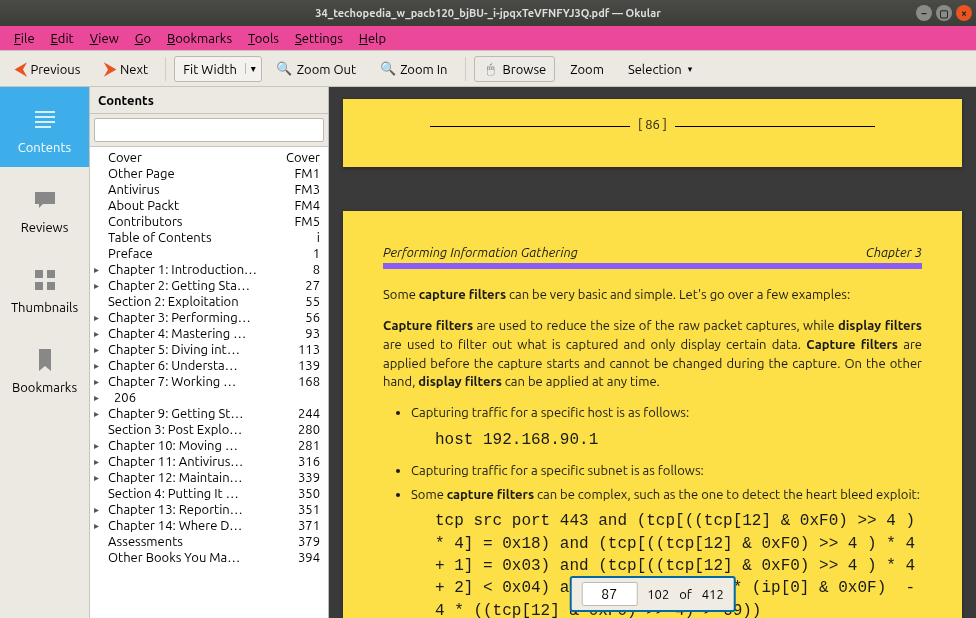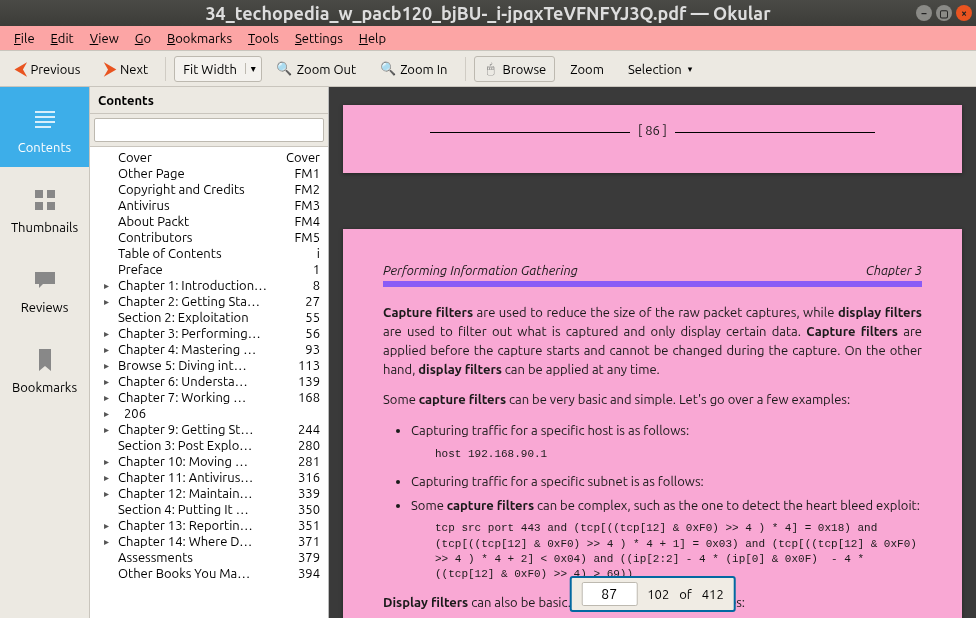--- a/index.html
+++ b/index.html
@@ -1,25 +1,25 @@
 <!DOCTYPE html>
 <html><head>
 <meta charset="utf-8">
 <style>
 * { margin: 0; padding: 0; box-sizing: border-box; font-family: "Ubuntu", "Liberation Sans", sans-serif; font-size: 13px; }
 body { background: #f0ece4; overflow: hidden; }
 .window { width: 976px; height: 618px; display: flex; flex-direction: column; background: #f0ece4; }
 .titlebar { height: 26px; background: linear-gradient(#4a4a46, #3c3c38); display: flex; align-items: center; position: relative; }
-.title { color: #ddd; margin: 8px auto; font-size: 18px; font-weight: bold; }
+.title { color: #ddd; margin: 8px auto; font-size: 11px; font-weight: bold; }
 .winbtns { position: absolute; right: 4px; display: flex; gap: 4px; }
 .winbtn { width: 16px; height: 16px; border-radius: 8px; display: flex; align-items: center; justify-content: center; font-size: 10px; color: #222; font-weight: bold; }
 .winbtn.min { background: #8a8a86; }
 .winbtn.max { background: #8a8a86; }
 .winbtn.close { background: #e95420; }
-.menubar { height: 25px; background: #fca5a5; display: flex; align-items: center; padding: 0 6px; border-bottom: 1px solid #c9c5bd; }
+.menubar { height: 25px; background: #ec4899; display: flex; align-items: center; padding: 0 6px; border-bottom: 1px solid #c9c5bd; }
 .menuitem { padding: 2px 8px; cursor: default; }
 .menuitem .u { text-decoration: underline; }
 .toolbar { height: 36px; background: #ece9e2; display: flex; align-items: center; padding: 0 6px; border-bottom: 1px solid #c9c5bd; gap: 6px; }
 .tbtn { display: flex; align-items: center; gap: 4px; padding: 4px 8px; border: 1px solid transparent; border-radius: 3px; cursor: default; }
 .tbtn.raised { border: 1px solid #bdb9b0; background: #eceae4; border-radius: 3px; }
 .tarrow { color: #e95420; font-size: 16px; font-weight: bold; }
 .tsep { width: 1px; height: 24px; background: #d0ccc4; margin: 0 2px; }
 .combo { display: flex; align-items: center; border: 1px solid #bdb9b0; border-radius: 3px; background: #f4f2ee; height: 26px; }
 .combo span { padding: 0 8px; }
 .combo .drop { border-left: 1px solid #bdb9b0; padding: 0 5px; font-size: 10px; }
@@ -27,39 +27,39 @@
 .body { flex: 1; display: flex; overflow: hidden; }
 .sidetabs { width: 90px; background: #ece9e2; display: flex; flex-direction: column; border-right: 1px solid #c9c5bd; }
 .sidetab { display: flex; flex-direction: column; align-items: center; justify-content: center; padding: 12px 2px 8px; gap: 4px; cursor: default; height: 80px; font-size: 12px; }
 .sidetab.active { background: #3daee9; color: #fff; }
 .sidetab svg { width: 32px; height: 32px; }
 .panel { width: 239px; background: #fff; display: flex; flex-direction: column; border-right: 1px solid #bbb; }
 .panel-title { font-weight: bold; padding: 6px 8px; background: #ece9e2; border-bottom: 1px solid #c9c5bd; }
 .panel-search { padding: 4px; background: #ece9e2; border-bottom: 1px solid #c9c5bd; }
 .panel-search input { width: 100%; height: 24px; padding: 2px 4px; border: 1px solid #bdb9b0; border-radius: 2px; background: #fff; }
 .toc { flex: 1; overflow-y: auto; padding: 2px 0; }
-.toc-row { display: flex; align-items: center; padding: 1px 4px 1px 14px; font-size: 13px; white-space: nowrap; overflow: hidden; cursor: default; }
+.toc-row { display: flex; align-items: center; padding: 1px 4px 1px 4px; font-size: 13px; white-space: nowrap; overflow: hidden; cursor: default; }
 .toc-row .exp { width: 12px; color: #555; font-size: 10px; flex-shrink: 0; }
 .toc-row .label { flex: 1; overflow: hidden; text-overflow: ellipsis; padding-left: 2px; }
 .toc-row .pg { text-align: right; min-width: 34px; padding-right: 4px; flex-shrink: 0; }
 .docarea { flex: 1; background: #3a3a3a; position: relative; overflow: hidden; display: flex; flex-direction: column; }
 .pagewrap { flex: 1; overflow: auto; padding: 0 14px; }
-.page { background: #f9a8d4; margin: 18px auto; width: 100%; box-shadow: 0 1px 4px rgba(0,0,0,0.4); font-family: Georgia, "Palatino", serif; color: #1a1a1a; }
+.page { background: #fde047; margin: 12px auto; width: 100%; box-shadow: 0 1px 4px rgba(0,0,0,0.4); font-family: Georgia, "Palatino", serif; color: #1a1a1a; }
 .page1 { padding: 0 40px 28px; }
 .pgnum { text-align: center; padding: 18px 0 6px; font-family: Georgia, serif; }
 .pgnum .line { display: inline-block; height: 1px; background: #000; width: 200px; vertical-align: middle; }
 .pgnum .num { padding: 0 8px; }
 .gap { height: 20px; background: #3a3a3a; margin: 0 -54px; }
 .page2 { padding: 34px 40px 10px; }
 .runhead { display: flex; justify-content: space-between; font-style: italic; font-family: Georgia, serif; padding-bottom: 4px; border-bottom: 6px solid #8b5cf6; margin-bottom: 16px; font-size: 13px; }
 .para { font-size: 13px; line-height: 1.45; margin-bottom: 12px; text-align: justify; }
 .para b, li b { font-weight: bold; }
 ul.pts { margin-left: 28px; margin-bottom: 10px; }
 ul.pts li { font-size: 13px; line-height: 1.5; margin-bottom: 4px; }
-.code { font-family: "Courier New", monospace; font-size: 11px; margin: 6px 0 10px 24px; white-space: pre-wrap; line-height: 1.4; }
+.code { font-family: "Courier New", monospace; font-size: 16px; margin: 6px 0 10px 24px; white-space: pre-wrap; line-height: 1.4; }
 .pagectl { position: absolute; bottom: 6px; left: 50%; transform: translateX(-50%); background: #f0ece4; border: 2px solid #0369a1; border-radius: 3px; padding: 4px 10px; display: flex; align-items: center; gap: 10px; font-size: 14px; }
 .pagectl input { width: 56px; text-align: center; border: 1px solid #bdb9b0; padding: 3px; background: #fff; font-size: 14px; border-radius: 2px; }
 
 .toc::-webkit-scrollbar, .pagewrap::-webkit-scrollbar { width: 14px; }
 .toc::-webkit-scrollbar-thumb, .pagewrap::-webkit-scrollbar-thumb { background: #c0bcb4; border: 3px solid #ece9e2; border-radius: 7px; }
 .toc::-webkit-scrollbar-track, .pagewrap::-webkit-scrollbar-track { background: #ece9e2; }
 </style>
 </head>
 <body>
 
@@ -128,35 +128,35 @@
               <line x1="6" y1="8" x2="26" y2="8"></line>
               <line x1="6" y1="13" x2="26" y2="13"></line>
               <line x1="6" y1="18" x2="26" y2="18"></line>
               <line x1="6" y1="23" x2="22" y2="23"></line>
             </g>
           </svg>
         <span>Contents</span>
       </div>
       <div class="sidetab">
         <svg viewBox="0 0 32 32">
+            <path d="M6 8 h20 v12 h-12 l-4 4 v-4 h-4 z" fill="#888"></path>
+          </svg>
+        <span>Reviews</span>
+      </div>
+      <div class="sidetab">
+        <svg viewBox="0 0 32 32">
             <rect x="6" y="6" width="8" height="8" fill="#888"></rect>
             <rect x="18" y="6" width="8" height="8" fill="#888"></rect>
             <rect x="6" y="18" width="8" height="8" fill="#888"></rect>
             <rect x="18" y="18" width="8" height="8" fill="#888"></rect>
           </svg>
         <span>Thumbnails</span>
       </div>
       <div class="sidetab">
         <svg viewBox="0 0 32 32">
-            <path d="M6 8 h20 v12 h-12 l-4 4 v-4 h-4 z" fill="#888"></path>
-          </svg>
-        <span>Reviews</span>
-      </div>
-      <div class="sidetab">
-        <svg viewBox="0 0 32 32">
             <path d="M10 5 h12 v22 l-6-5 -6 5 z" fill="#888"></path>
           </svg>
         <span>Bookmarks</span>
       </div>
     </div>
 
     <div class="panel">
       <div class="panel-title">Contents</div>
       <div class="panel-search"><input type="text" style=""></div>
       <div class="toc" id="toc">
@@ -165,25 +165,20 @@
             <span class="label">Cover</span>
             <span class="pg">Cover</span>
           </div>
           <div class="toc-row">
             <span class="exp"></span>
             <span class="label">Other Page</span>
             <span class="pg">FM1</span>
           </div>
           <div class="toc-row">
             <span class="exp"></span>
-            <span class="label">Copyright and Credits</span>
-            <span class="pg">FM2</span>
-          </div>
-          <div class="toc-row">
-            <span class="exp"></span>
             <span class="label">Antivirus</span>
             <span class="pg">FM3</span>
           </div>
           <div class="toc-row">
             <span class="exp"></span>
             <span class="label">About Packt</span>
             <span class="pg">FM4</span>
           </div>
           <div class="toc-row">
             <span class="exp"></span>
@@ -220,21 +215,21 @@
             <span class="label">Chapter 3: Performing…</span>
             <span class="pg">56</span>
           </div>
           <div class="toc-row">
             <span class="exp">▸</span>
             <span class="label">Chapter 4: Mastering …</span>
             <span class="pg">93</span>
           </div>
           <div class="toc-row">
             <span class="exp">▸</span>
-            <span class="label">Browse 5: Diving int…</span>
+            <span class="label">Chapter 5: Diving int…</span>
             <span class="pg">113</span>
           </div>
           <div class="toc-row">
             <span class="exp">▸</span>
             <span class="label">Chapter 6: Understa…</span>
             <span class="pg">139</span>
           </div>
           <div class="toc-row">
             <span class="exp">▸</span>
             <span class="label">Chapter 7: Working …</span>
@@ -301,22 +296,22 @@
       <div class="pagewrap">
         <div class="page page1">
           <div class="pgnum"><span class="line"></span><span class="num">[ 86 ]</span><span class="line"></span></div>
         </div>
         <div class="gap"></div>
         <div class="page page2">
           <div class="runhead">
             <span>Performing Information Gathering</span>
             <span>Chapter 3</span>
           </div>
+          <p class="para" id="p2">Some <b>capture filters</b> can be very basic and simple. Let's go over a few examples:</p>
           <p class="para" id="p1"><b>Capture filters</b> are used to reduce the size of the raw packet captures, while <b>display filters</b> are used to filter out what is captured and only display certain data. <b>Capture filters</b> are applied before the capture starts and cannot be changed during the capture. On the other hand, <b>display filters</b> can be applied at any time.</p>
-          <p class="para" id="p2">Some <b>capture filters</b> can be very basic and simple. Let's go over a few examples:</p>
           <ul class="pts">
             <li><span>Capturing traffic for a specific host is as follows:</span>
               <div class="code">host 192.168.90.1</div>
             </li>
             <li><span>Capturing traffic for a specific subnet is as follows:</span>
             </li>
             <li><span id="b3">Some <b>capture filters</b> can be complex, such as the one to detect the heart bleed exploit:</span>
               <div class="code">tcp src port 443 and (tcp[((tcp[12] &amp; 0xF0) &gt;&gt; 4 ) * 4] = 0x18) and (tcp[((tcp[12] &amp; 0xF0) &gt;&gt; 4 ) * 4 + 1] = 0x03) and (tcp[((tcp[12] &amp; 0xF0) &gt;&gt; 4 ) * 4 + 2] &lt; 0x04) and ((ip[2:2] - 4 * (ip[0] &amp; 0x0F)  - 4 * ((tcp[12] &amp; 0xF0) &gt;&gt; 4) &gt; 69))</div>
             </li>
           </ul>

